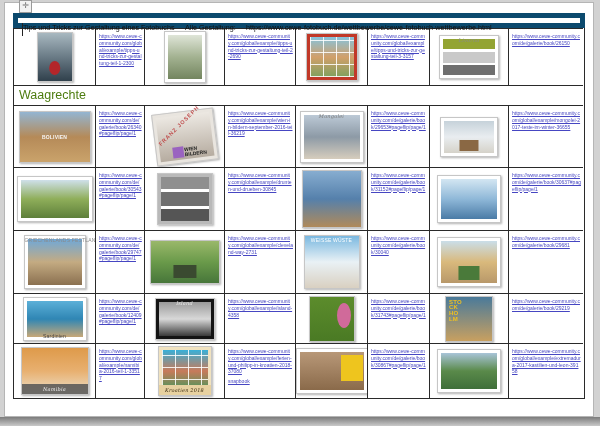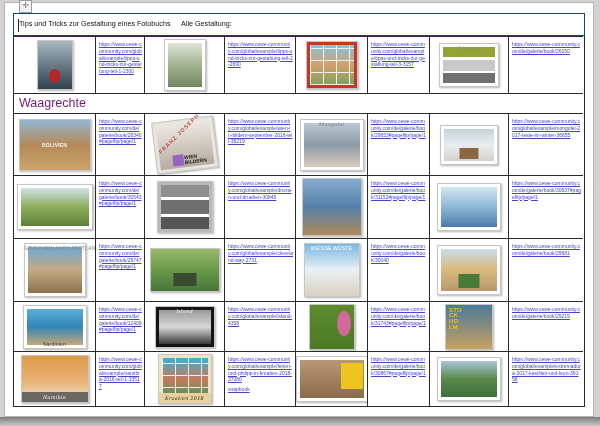--- a/index.html
+++ b/index.html
@@ -5,33 +5,33 @@
   html,body{margin:0;padding:0}
   body{width:600px;height:426px;position:relative;background:#d2d2d2;
        font-family:"Liberation Sans",sans-serif;overflow:hidden}
   .page{position:absolute;left:4px;top:2px;width:590px;height:415px;background:#fff;
         border:1px solid #b5b5b5;box-sizing:border-box}
   .bottom-strip{position:absolute;left:0;top:417px;width:600px;height:9px;
         background:linear-gradient(#7c7c7c,#c9c9c9)}
   .move-handle{position:absolute;left:19px;top:0;width:11px;height:11px;background:#f2f2f2;
         border:1px solid #9a9a9a;color:#777;font-size:8px;line-height:10px;text-align:center;z-index:6}
   .doc-table{position:absolute;left:8px;top:10px;width:572px}
-  .header-row{position:relative;height:23px;border:1px solid #0c4a6e;box-sizing:border-box;background:#fff}
+  .header-row{position:relative;height:15px;border:5px solid #0c4a6e;box-sizing:border-box;background:#fff}
   .header-row span{position:absolute;top:5px;font-size:7.2px;color:#111;white-space:nowrap}
   .hdr-title{left:5px}
   .hdr-label{left:167px}
   .hdr-url{left:228px}
   .caret{position:absolute;left:4px;top:3px;width:1px;height:13px;background:#222}
   .grid{display:grid;grid-template-columns:82px 49px 80px 71px 72px 62px 79px 75px;
         border-right:1px solid #2a2a2a;border-bottom:1px solid #2a2a2a;background:#fff}
   .cell{border-left:1px solid #2a2a2a;border-top:1px solid #2a2a2a;box-sizing:border-box;overflow:hidden}
   .tcell{display:flex;align-items:center;justify-content:center}
   .ucell{padding:4px 2px 2px 3px;font-size:5px;line-height:1.35}
   .ucell a{color:#4646c2;text-decoration:underline;word-break:break-all;display:block;margin-bottom:3px}
-  .section-row{grid-column:1/-1;font-size:12.5px;color:#701a75;padding:2px 5px;box-sizing:border-box}
+  .section-row{grid-column:1/-1;font-size:12.5px;color:#4d7c0f;padding:2px 5px;box-sizing:border-box}
   .thumb{position:relative;background:#fff;border:1px solid #c6c6c6;box-shadow:1px 1px 2px rgba(0,0,0,.3);
          box-sizing:border-box;display:flex;flex-shrink:0}
   .photo{flex:1;margin:0;position:relative}
   .pad .photo{margin:3px}
   .lbl{position:absolute;font-size:5px;letter-spacing:.2px;white-space:nowrap;z-index:3}
   .lbl-top{top:1px;left:0;right:0;text-align:center}
   .lbl-center{top:45%;left:0;right:0;text-align:center;font-weight:bold}
   .lbl-bottom{bottom:1px;left:0;right:0;text-align:center}
   .lbl-band{bottom:0;left:0;right:0;text-align:center;padding:2px 0;white-space:normal}
   .lbl-stack{top:3px;left:3px;width:13px;white-space:normal;word-break:break-all;
@@ -46,20 +46,21 @@
 </style>
 </head>
 <body>
 
 <div class="page">
   <div class="doc-table">
     <div class="header-row">
       <span class="caret"></span>
       <span class="hdr-title">Tips und Tricks zur Gestaltung eines Fotobuchs</span>
       <span class="hdr-label">Alle Gestaltung:</span>
+      <span class="hdr-url">https://www.cewe-fotobuch.de/wettbewerbe/cewe-fotobuch-wettbewerbe.html</span>
     </div>
     <div class="grid" id="grid">
         <div class="cell tcell" style="height: 57px;">
           <div class="thumb" style="width: 36px; height: 50px;">
             <div class="photo" style="background: linear-gradient(rgb(168, 184, 192), rgb(106, 123, 134), rgb(48, 64, 76));"></div>
             <div class="accent" style="background: rgb(179, 38, 42); border-radius: 50%; left: 50%; transform: translateX(-50%); bottom: 12%; width: 34%; height: 30%;"></div>
           </div>
         </div>
         <div class="cell ucell" style="height: 57px;">
           <a href="#">https://www.cewe-community.com/global/example/tipps-und-tricks-zur-gestaltung-teil-1-2300</a>

